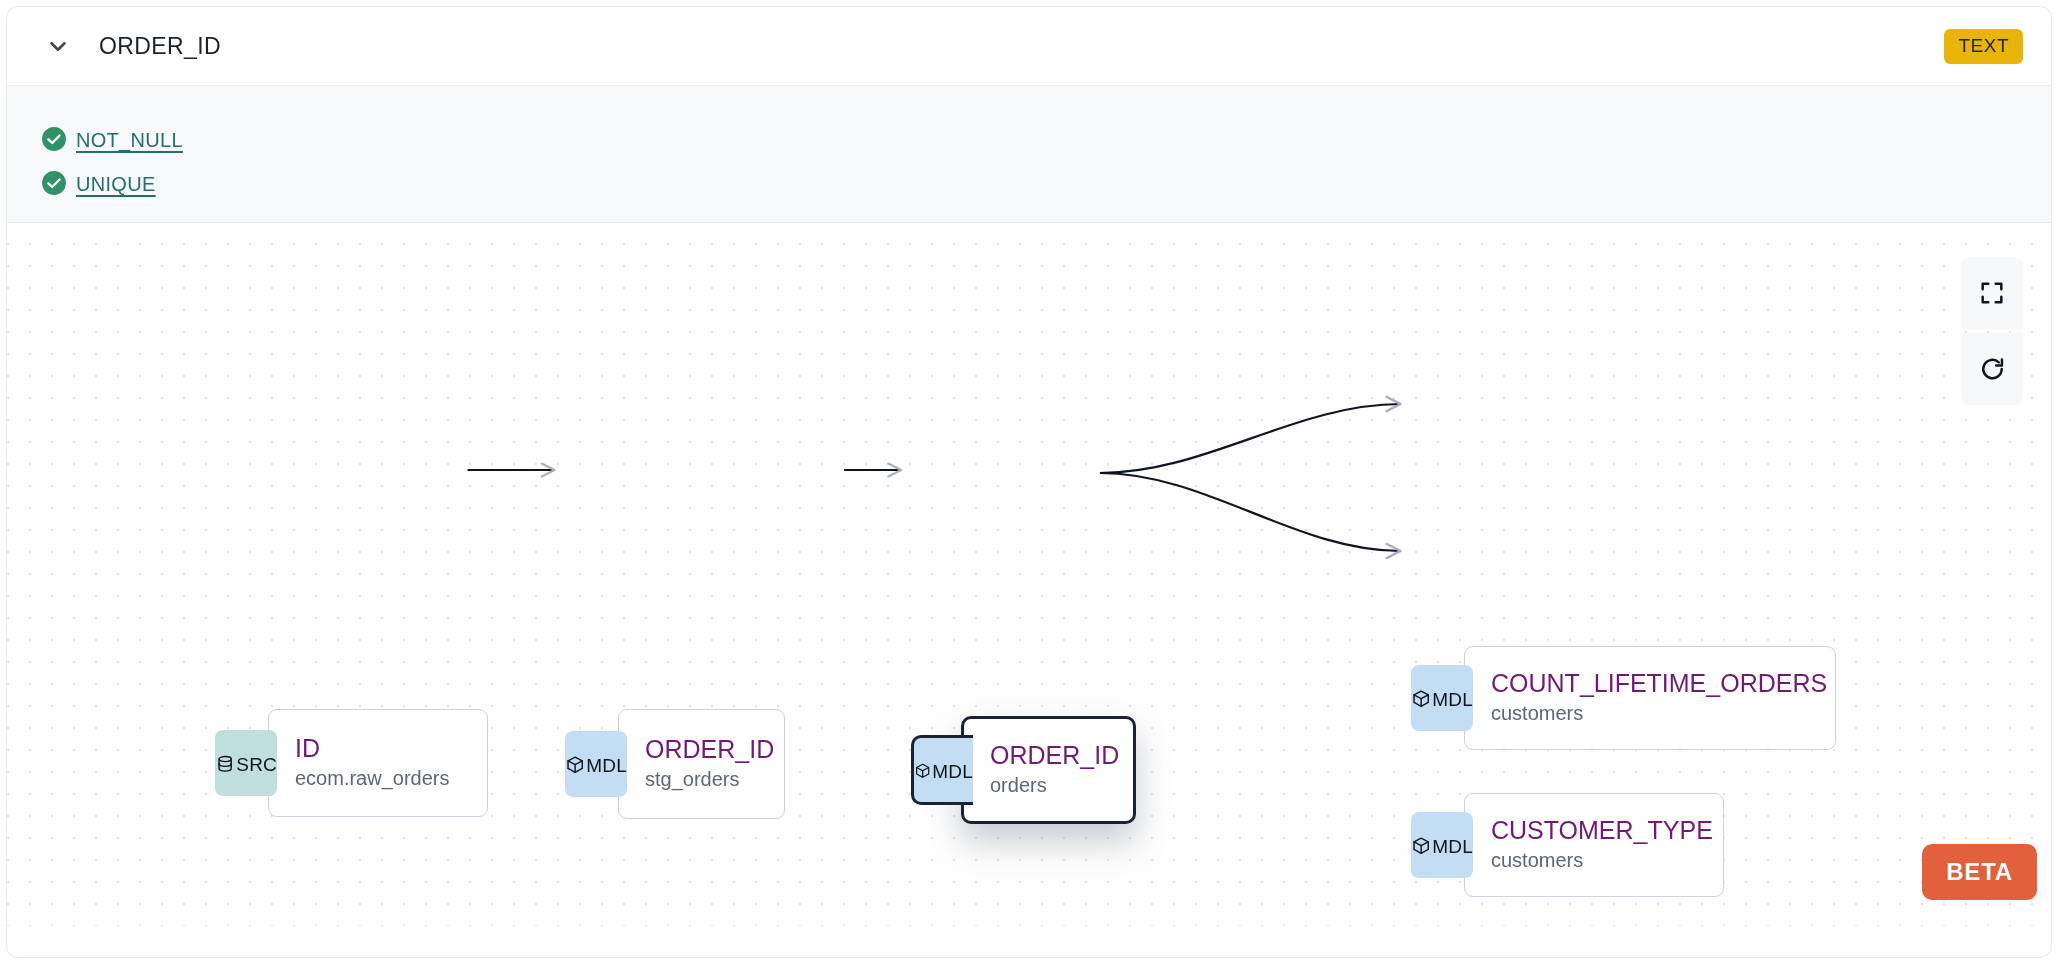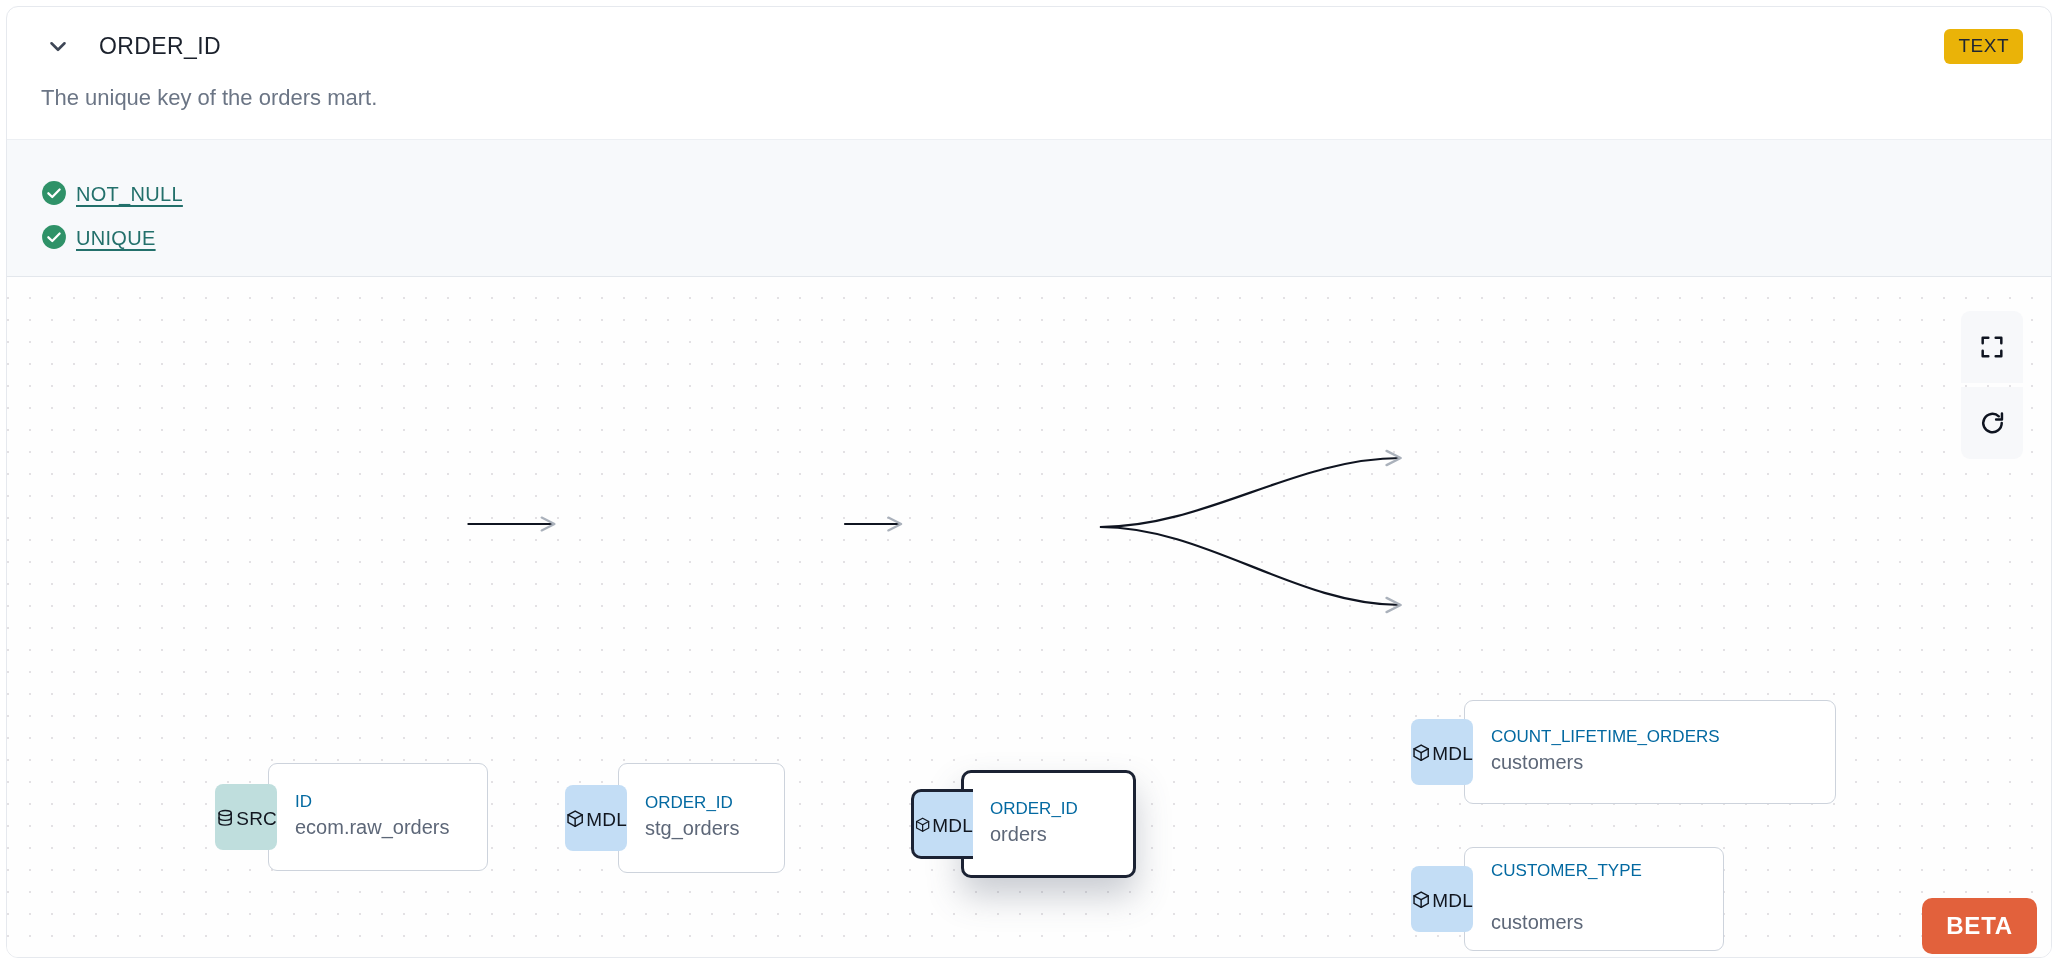--- a/index.html
+++ b/index.html
@@ -138,22 +138,22 @@
     border-radius: 9px;
     margin-left: -9px;
     padding: 14px 24px 16px 26px;
     display: flex;
     flex-direction: column;
     justify-content: center;
     gap: 6px;
     z-index: 1;
   }
   .node-name {
-    font-size: 17px;
-    color: #0369a1;
+    font-size: 25px;
+    color: #701a75;
     line-height: 1.08;
     white-space: nowrap;
   }
   .node-sub {
     font-size: 20px;
     color: #5d6778;
     line-height: 1.08;
     white-space: nowrap;
   }
 
@@ -182,21 +182,21 @@
   #node-orders   { left: 904px; top: 493px; height: 108px; }
   #node-orders .node-badge { height: 70px; align-self: center; }
   #node-orders .node-body  { width: 175px; }
 
   #node-clo      { left: 1404px; top: 423px; height: 104px; }
   #node-clo .node-badge  { height: 66px; align-self: center; }
   #node-clo .node-body   { width: 372px; }
 
   #node-ct       { left: 1404px; top: 570px; height: 104px; }
   #node-ct .node-badge   { height: 66px; align-self: center; }
-  #node-ct .node-body    { width: 260px; justify-content: space-between; }
+  #node-ct .node-body    { width: 260px; }
 
   
   .controls {
     position: absolute;
     right: 28px;
     top: 34px;
     width: 62px;
     display: flex;
     flex-direction: column;
     z-index: 5;
@@ -238,21 +238,20 @@
   <div class="header">
     <div class="chevron-btn">
       <svg width="26" height="26" viewBox="0 0 24 24" fill="none" stroke="#3e4756" stroke-width="2.4" stroke-linecap="round" stroke-linejoin="round">
         <polyline points="6 9.5 12 15.5 18 9.5"></polyline>
       </svg>
     </div>
     <div class="col-title">ORDER_ID</div>
     <div class="type-badge">TEXT</div>
   </div>
 
-  <div class="description">The unique key of the orders mart.</div>
 
   <div class="tests">
 
     <div class="test-row">
       <svg class="check-icon" width="26" height="26" viewBox="0 0 24 24">
         <circle cx="12" cy="12" r="11" fill="#2f9268"></circle>
         <polyline points="6.8 12.3 10.4 15.7 17.2 8.8" fill="none" stroke="#ffffff" stroke-width="2.1" stroke-linecap="round" stroke-linejoin="round"></polyline>
       </svg>
       <span class="test-link">NOT_NULL</span>
     </div>

